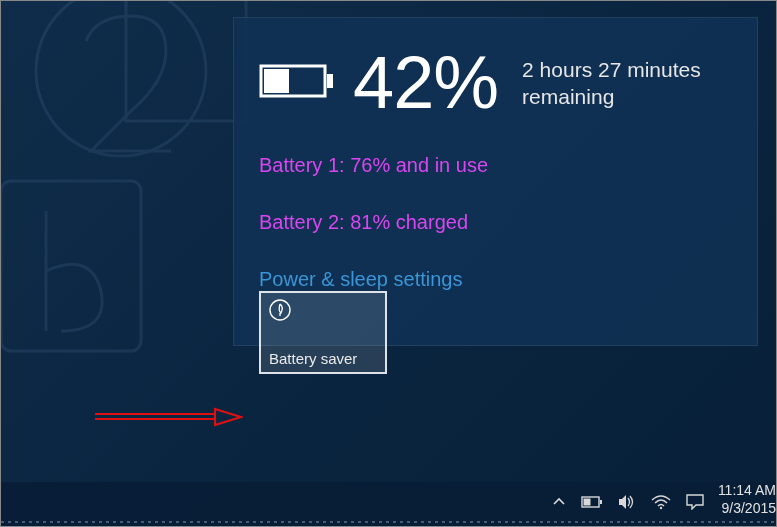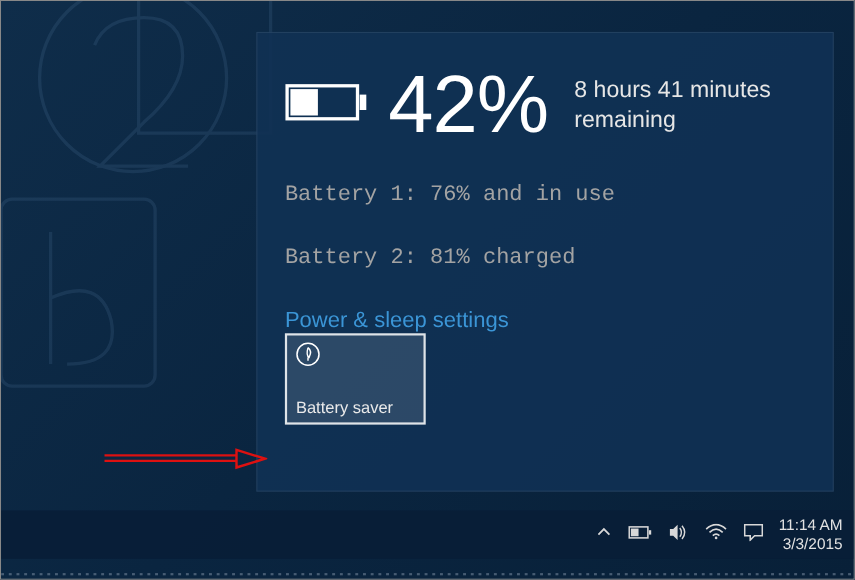--- a/index.html
+++ b/index.html
@@ -19,24 +19,24 @@
       background: linear-gradient(135deg, #0f2d4a 0%, #0a2540 50%, #082038 100%);
     }
     .desktop-bg svg {
       position: absolute;
       top: -20px;
       left: -10px;
       opacity: 0.18;
     }
     .flyout {
       position: absolute;
-      top: 28px;
+      top: 16px;
       left: 232px;
       width: 525px;
-      height: 418px;
+      height: 329px;
       background: rgba(16, 49, 84, 0.92);
       color: #fff;
       padding: 28px 25px 14px 25px;
       border: 1px solid rgba(255,255,255,0.08);
     }
     .header-row {
       display: flex;
       align-items: center;
       gap: 18px;
       margin-bottom: 34px;
@@ -52,23 +52,22 @@
     }
     .remaining {
       font-size: 21px;
       font-weight: 400;
       color: #e6e6e6;
       line-height: 1.3;
       margin-left: 6px;
     }
     .battery-line {
       font-size: 20px;
-      color: #a3a3a3;
+      color: #d946ef;
       margin-bottom: 34px;
-      font-family: Liberation Mono, monospace;
     }
     .link-row {
       margin-top: 4px;
     }
     .settings-link {
       font-size: 20px;
       color: #3b95d6;
       text-decoration: none;
       cursor: pointer;
     }
@@ -96,30 +95,28 @@
     }
     .tile .tile-label {
       position: absolute;
       bottom: 5px;
       left: 8px;
       font-size: 15px;
       color: #eaeaea;
     }
     .taskbar {
       position: absolute;
-      bottom: 18px;
+      bottom: 0;
       left: 0;
       width: 100%;
       height: 44px;
       background: rgba(8, 30, 55, 0.88);
       display: flex;
       justify-content: flex-end;
-      align-items: center;
       color: #dcdcdc;
-      padding-right: 10px;
     }
     .tray-icons {
       display: flex;
       align-items: center;
       gap: 15px;
       margin-right: 14px;
     }
     .tray-icons > * { cursor: pointer; }
     .clock {
       text-align: right;
@@ -163,21 +160,21 @@
 <div class="flyout">
   <div class="header-row">
     <span class="battery-glyph">
       <svg width="76" height="38" viewBox="0 0 76 38">
         <rect x="2" y="4" width="64" height="30" stroke="#fff" stroke-width="3" fill="none"></rect>
         <rect x="68" y="12" width="6" height="14" fill="#fff"></rect>
         <rect x="5" y="7" width="25" height="24" fill="#fff"></rect>
       </svg>
     </span>
     <span class="percent">42%</span>
-    <span class="remaining">8 hours 41 minutes remaining</span>
+    <span class="remaining">2 hours 27 minutes remaining</span>
   </div>
 
   <div class="battery-line">Battery 1: 76% and in use</div>
   <div class="battery-line">Battery 2: 81% charged</div>
 
   <div class="link-row">
     <a class="settings-link">Power &amp; sleep settings</a>
   </div>
 
   <div class="tiles">
@@ -229,17 +226,17 @@
         </svg>
     </span>
     <span>
       <svg width="18" height="16" viewBox="0 0 18 16" stroke="#d8d8d8" stroke-width="1.4" fill="none">
           <path d="M1 1 L17 1 L17 11 L10 11 L6 15 L6 11 L1 11 Z"></path>
         </svg>
     </span>
   </div>
   <div class="clock">
     <div>11:14 AM</div>
-    <div>3/3/2015</div>
+    <div>9/3/2015</div>
   </div>
 </div>
 
 <div class="bottom-cutline"></div>
 
 </body></html>

